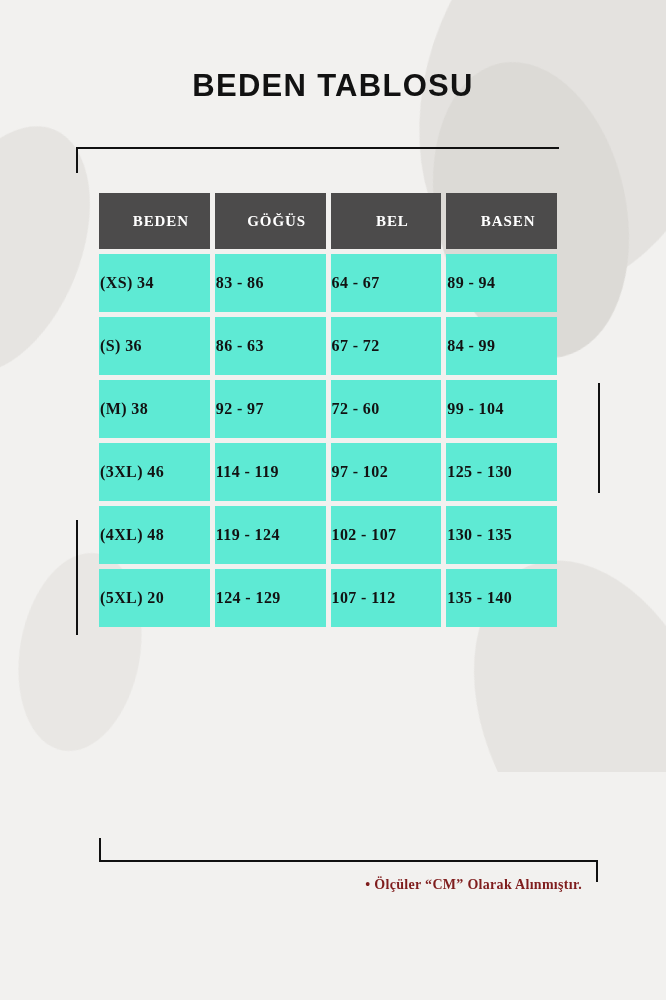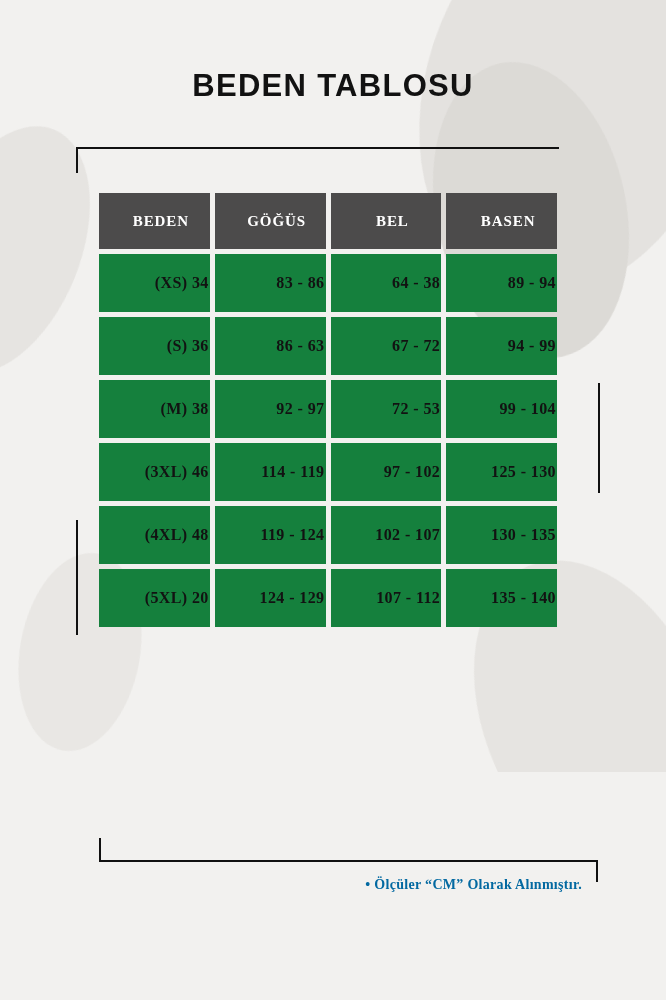--- a/index.html
+++ b/index.html
@@ -147,43 +147,43 @@
     font-weight: bold;
     font-size: 15px;
     letter-spacing: 0.9px;
     height: 54px;
     width: 25%;
     text-align: center;
     vertical-align: middle;
     padding-left: 14px;
   }
   table.size-table td {
-    background: #15803d;
+    background: #5eead4;
     color: #121212;
     font-family: "Liberation Serif", serif;
     font-weight: bold;
     font-size: 16px;
     letter-spacing: 0.4px;
     height: 56px;
     width: 25%;
-    text-align: right;
+    text-align: left;
     vertical-align: middle;
   }
 
   
   .footnote {
     position: absolute;
     left: 0;
     right: 84px;
     top: 877px;
     text-align: right;
     font-family: "Liberation Serif", serif;
     font-weight: bold;
     font-size: 14px;
-    color: #0369a1;
+    color: #7f1d1d;
     letter-spacing: 0.3px;
   }
   .footnote .bullet {
     display: inline-block;
     margin-right: 4px;
   }
 </style>
 </head>
 <body>
 
@@ -214,33 +214,33 @@
           <th>BEDEN</th>
           <th>GÖĞÜS</th>
           <th>BEL</th>
           <th>BASEN</th>
         </tr>
       </thead>
       <tbody>
         <tr>
           <td>(XS) 34</td>
           <td>83 - 86</td>
-          <td>64 - 38</td>
+          <td>64 - 67</td>
           <td>89 - 94</td>
         </tr>
         <tr>
           <td>(S) 36</td>
           <td>86 - 63</td>
           <td>67 - 72</td>
-          <td>94 - 99</td>
+          <td>84 - 99</td>
         </tr>
         <tr>
           <td>(M) 38</td>
           <td>92 - 97</td>
-          <td>72 - 53</td>
+          <td>72 - 60</td>
           <td>99 - 104</td>
         </tr>
         <tr>
           <td>(3XL) 46</td>
           <td>114 - 119</td>
           <td>97 - 102</td>
           <td>125 - 130</td>
         </tr>
         <tr>
           <td>(4XL) 48</td>

